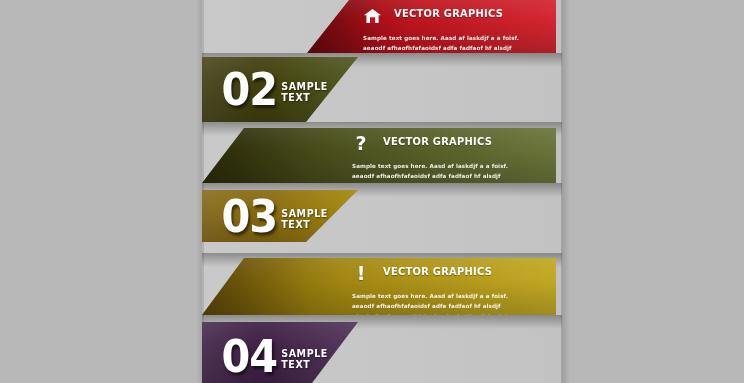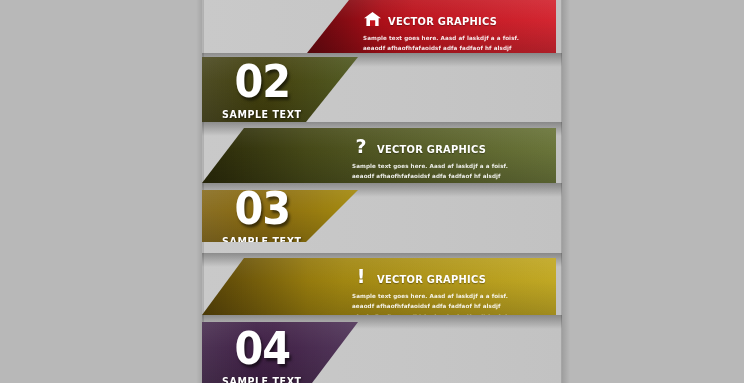--- a/index.html
+++ b/index.html
@@ -60,26 +60,26 @@
   }
 
   
   .ribbon.info {
     clip-path: polygon(42px 0, 100% 0, 100% 100%, 0 100%);
     filter: drop-shadow(0 3px 4px rgba(0,0,0,0.42));
   }
 
   .num-inner {
     position: absolute;
-    left: 4px;
+    left: 17px;
     top: 0;
     width: 100%;
     height: 100%;
     display: flex;
-    flex-direction: column;
+    flex-direction: row;
     align-items: center;
     justify-content: center;
     padding-right: 44px;
     box-sizing: border-box;
   }
   .big-number {
     font-family: "DejaVu Sans", sans-serif;
     font-weight: 700;
     font-size: 45px;
     line-height: 1;
@@ -103,22 +103,22 @@
     position: absolute;
     left: 0;
     top: 0;
     width: 100%;
     height: 100%;
     padding: 7px 14px 7px 56px;
     box-sizing: border-box;
   }
   .info-head {
     display: flex;
-    align-items: flex-end;
-    gap: 7px;
+    align-items: flex-start;
+    gap: 13px;
     height: 20px;
   }
   .info-title {
     font-family: "DejaVu Sans", sans-serif;
     font-weight: 700;
     font-size: 10.5px;
     letter-spacing: 0.3px;
     color: #ffffff;
     transform: scaleX(0.94);
     transform-origin: left center;

